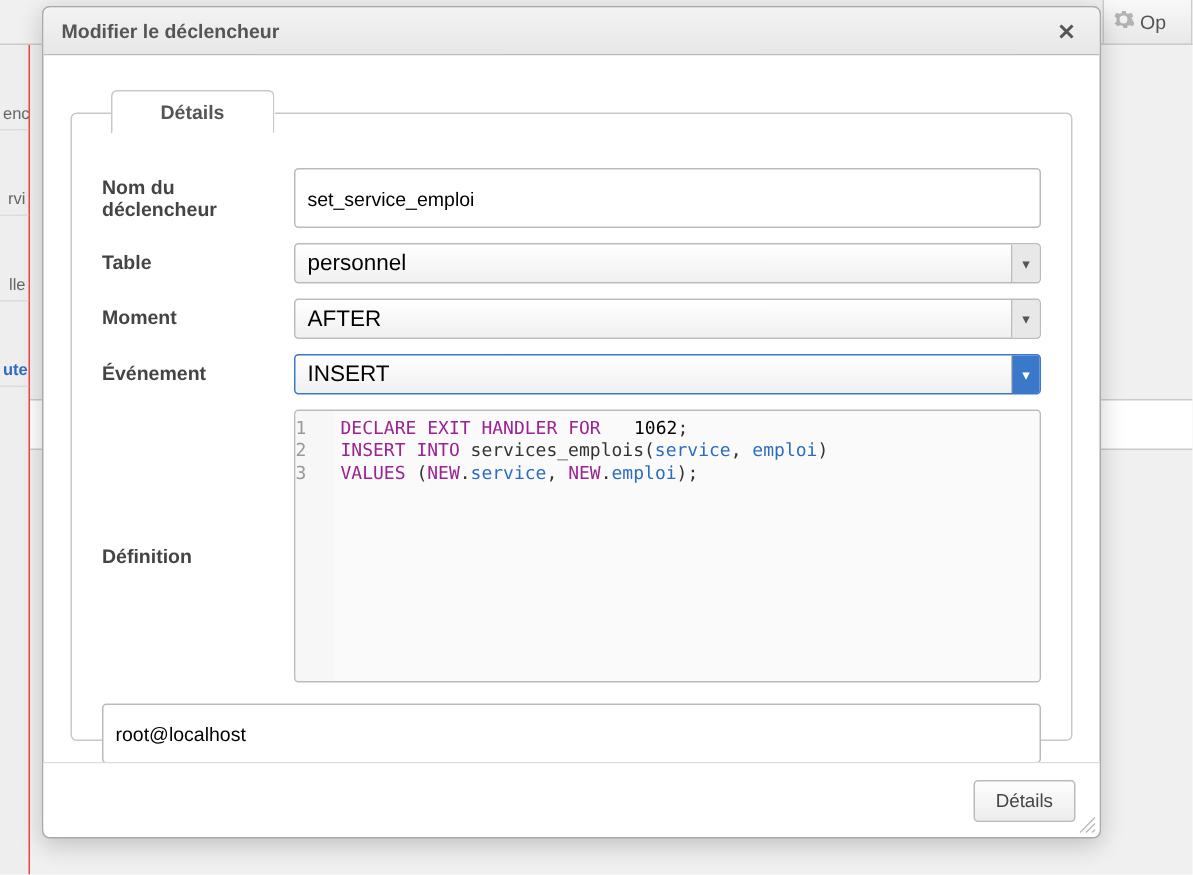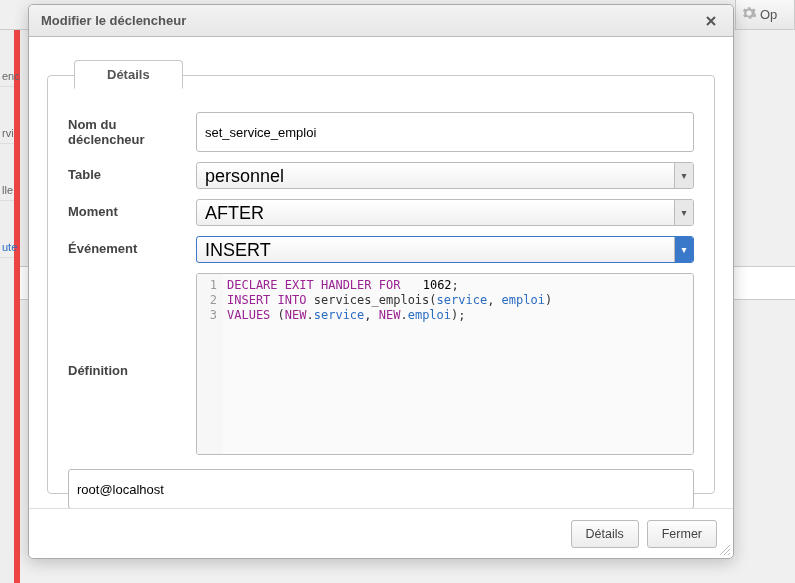--- a/index.html
+++ b/index.html
@@ -35,21 +35,21 @@
     border: 1px solid #ccc;
     border-top: none;
     color: #555;
   }
   .bg-side {
     position: absolute;
     top: 30px; left: 0;
     width: 20px;
     bottom: 0;
     background: #eee;
-    border-right: 6px solid #ef4444;
+    border-right: 1px solid #ef4444;
     color: #666;
     font-size: 11px;
   }
   .bg-side div { padding: 40px 2px 4px 2px; border-bottom: 1px solid #ddd; text-align: right;}
   .bg-content-bar {
     position: absolute;
     left: 20px; right: 0;
     top: 266px;
     height: 34px;
     background: #fff;
@@ -144,21 +144,21 @@
     width: 100%;
   }
   .select-wrap select {
     width: 100%;
     height: 27px;
     border: 1px solid #bbb;
     background: linear-gradient(#fff,#f0f0f0);
     border-radius: 3px;
     padding: 0 24px 0 8px;
     font-family: sans-serif;
-    font-size: 18px;
+    font-size: 15px;
     appearance: none;
     -webkit-appearance: none;
   }
   .select-wrap.highlight select {
     border: 1px solid #3a78c9;
   }
   .select-wrap.highlight .caret { background: #3a78c9; color: #fff; }
   .select-wrap .caret {
     position: absolute;
     right: 1px; top: 1px;
@@ -180,21 +180,20 @@
     border-radius: 3px;
     display: flex;
     background: #fafafa;
     font-family: Consolas, monospace;
     font-size: 12px;
     line-height: 15px;
     overflow: hidden;
   }
   .gutter {
     width: 26px;
-    text-align: right;
     color: #999;
     padding: 4px 6px 4px 0;
     user-select: none;
     background: #f7f7f7;
   }
   .code {
     flex: 1;
     padding: 4px 4px;
     white-space: pre;
     overflow: auto;
@@ -248,21 +247,21 @@
     <svg width="14" height="14" viewBox="0 0 16 16">
         <path fill="#888" d="M8 5a3 3 0 100 6 3 3 0 000-6zm7 3a7 7 0 01-.1 1.2l1.6 1.3-1.5 2.6-1.9-.7a6 6 0 01-2 .1l-.3 2h-3l-.3-2a6 6 0 01-2-.1l-1.9.7L1.1 11l1.6-1.3A7 7 0 012.6 8a7 7 0 01.1-1.2L1.1 5.5l1.5-2.6 1.9.7a6 6 0 012-.1l.3-2h3l.3 2a6 6 0 012 .1l1.9-.7 1.5 2.6-1.6 1.3A7 7 0 0115 8z" opacity=".6"></path>
       </svg>
   </span>
   <span>Op</span>
 </div>
 <div class="bg-side">
   <div>enc</div>
   <div>rvi</div>
   <div>lle</div>
-  <div style="color:#2a6cc2;">ute</div>
+  <div style="color:#2a6cc2;font-weight:bold;">ute</div>
 </div>
 <div class="bg-content-bar"></div>
 
 <div class="dialog">
   <div class="dialog-header">
     <span class="title">Modifier le déclencheur</span>
     <span class="close-btn">
       <svg width="12" height="12" viewBox="0 0 12 12">
           <path stroke="#555" stroke-width="2" fill="none" d="M2 2l8 8M10 2l-8 8"></path>
         </svg>
@@ -333,20 +332,19 @@
       <div class="row" style="margin-top:14px;">
         <div class="field">
           <input type="text" value="root@localhost" style="">
         </div>
       </div>
     </fieldset>
   </div>
 
   <div class="dialog-footer">
     <button class="footer-btn">Détails</button>
-    <button class="footer-btn">Fermer</button>
     <span class="resize-grip">
       <svg width="14" height="14" viewBox="0 0 14 14">
         <path stroke="#bbb" stroke-width="1" d="M3 13L13 3M7 13L13 7M11 13L13 11"></path>
       </svg>
     </span>
   </div>
 </div>
 
 </body></html>

